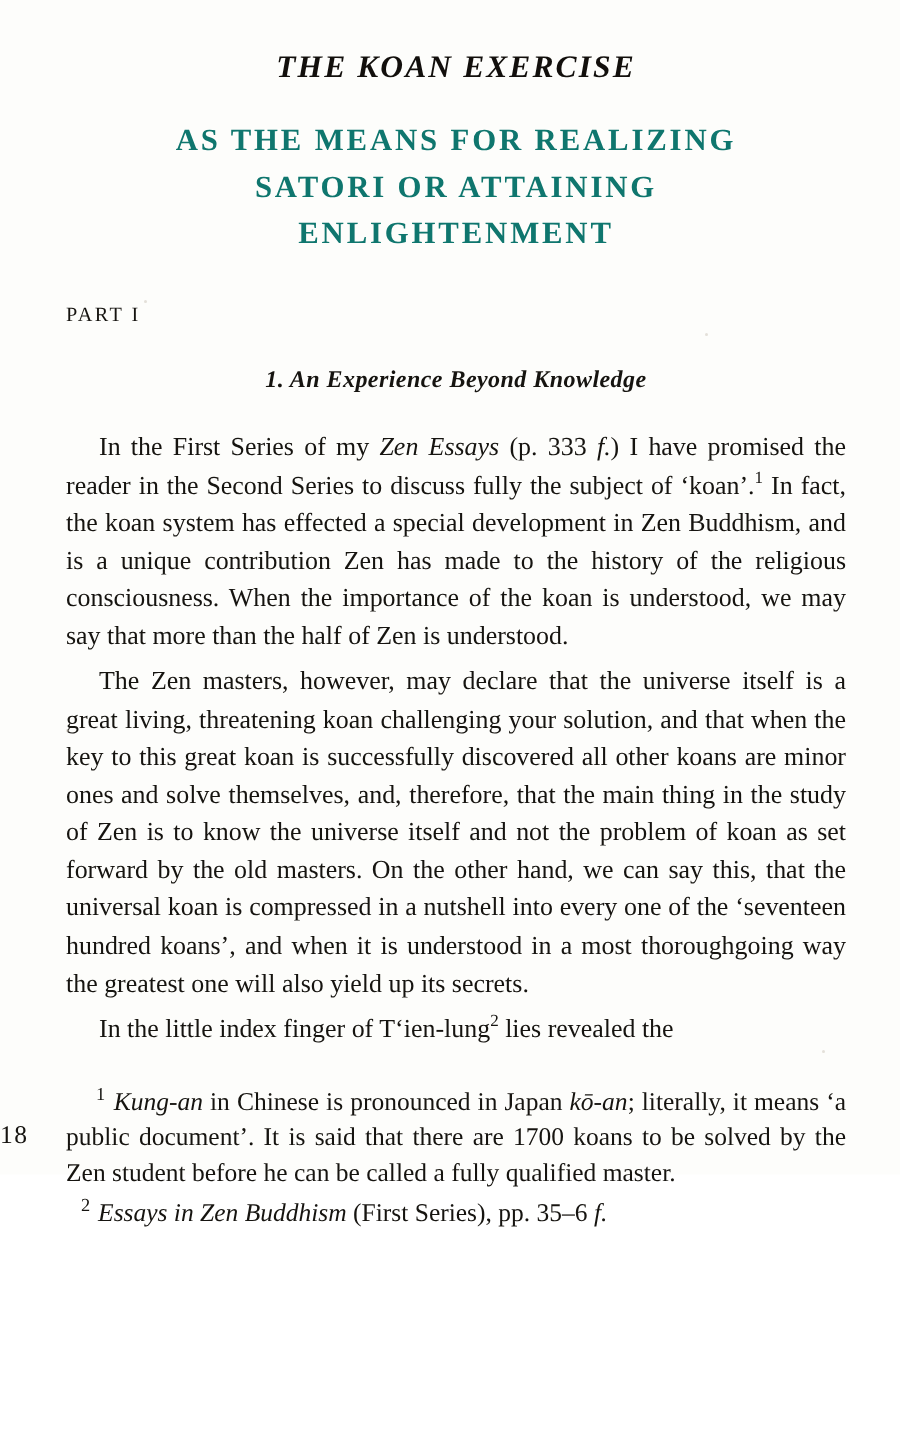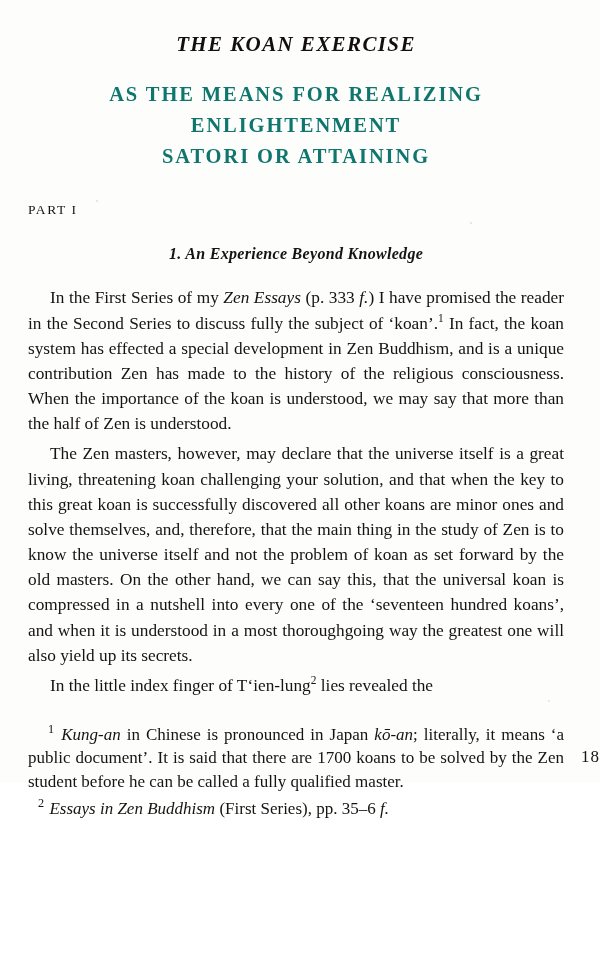--- a/index.html
+++ b/index.html
@@ -12,21 +12,21 @@
     height: 958px;
     overflow: hidden;
     font-family: "Liberation Serif", "DejaVu Serif", serif;
     color: #161410;
   }
   .page {
     position: relative;
     width: 600px;
     height: 783px;
     box-sizing: border-box;
-    padding: 22px 36px 10px 28px;
+    padding: 22px 36px 10px 44px;
     background: #fdfdfb;
   }
 
   
   .running-title {
     text-align: center;
     font-style: italic;
     font-weight: bold;
     font-size: 21px;
     letter-spacing: 1.4px;
@@ -98,21 +98,21 @@
     line-height: 0;
     margin-right: 1px;
   }
 
   
   .folio {
     position: absolute;
     left: 0;
     right: 0;
     bottom: 16px;
-    text-align: right;
+    text-align: left;
     font-size: 17px;
     letter-spacing: 1px;
   }
 
   
   .speck {
     position: absolute;
     background: #cfc9bd;
     opacity: .55;
     width: 2px; height: 2px;
@@ -126,22 +126,22 @@
 
   <div class="speck" style="left:96px; top:200px;"></div>
   <div class="speck" style="left:470px; top:222px;"></div>
   <div class="speck" style="left:44px; top:486px;"></div>
   <div class="speck" style="left:548px; top:700px;"></div>
 
   <h1 class="running-title">THE KOAN EXERCISE</h1>
 
   <h2 class="main-title">
     <span class="tline">AS THE MEANS FOR REALIZING</span>
+    <span class="tline">SATORI OR ATTAINING</span>
     <span class="tline">ENLIGHTENMENT</span>
-    <span class="tline">SATORI OR ATTAINING</span>
   </h2>
 
   <div class="part-label">PART I</div>
 
   <h3 class="section-title">1. An Experience Beyond Knowledge</h3>
 
   <div class="body-text">
     <p>
       In the First Series of my <i>Zen Essays</i> (p. 333 <i>f.</i>) I have
       promised the reader in the Second Series to discuss fully

